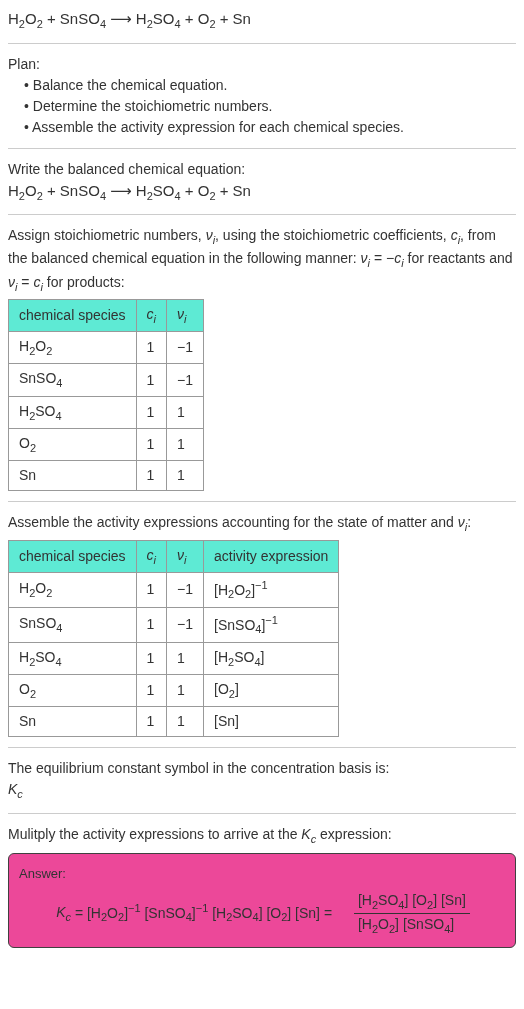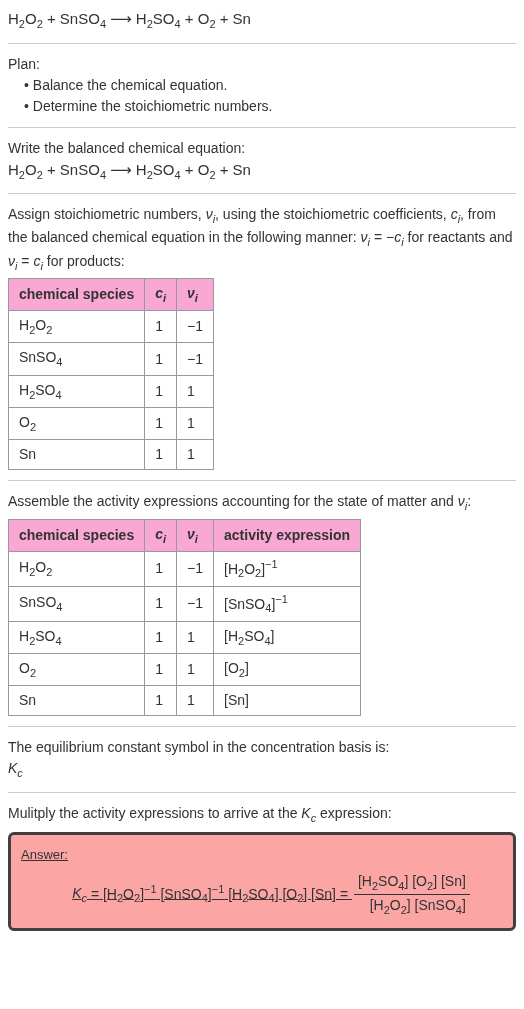--- a/index.html
+++ b/index.html
@@ -40,47 +40,46 @@
       border-collapse: collapse;
       margin-top: 4px;
     }
     th, td {
       border: 1px solid #999;
       padding: 4px 10px;
       text-align: left;
       font-size: 14px;
     }
     th {
-      font-weight: bold;
-      background: #f9a8d4;
+      font-weight: normal;
+      background: #5eead4;
       margin-top: 16px;
     }
     .italic {
       font-style: italic;
     }
     .answer-box {
-      background: #fca5a5;
-      border: 3px solid #404040;
+      background: #ec4899;
+      border: 1px solid #404040;
       border-radius: 6px;
       padding: 10px;
       margin-top: 6px;
-      text-decoration: underline;
     }
     .answer-label {
       font-size: 13px;
       margin-bottom: 6px;
     }
     .bullet {
       margin-left: 16px;
     }
     .frac {
       display: inline-block;
-      text-align: right;
+      text-align: left;
       vertical-align: middle;
-      margin: 0 2px;
+      margin: 0 18px;
     }
     .frac .num {
       display: block;
       border-bottom: 1px solid #333;
       padding: 0 4px;
     }
     .frac .den {
       display: block;
       padding: 0 4px;
     }
@@ -95,20 +94,21 @@
 <div class="section">
   <div class="equation">H<sub>2</sub>O<sub>2</sub> + SnSO<sub>4</sub> ⟶ H<sub>2</sub>SO<sub>4</sub> + O<sub>2</sub> + Sn</div>
 </div>
 
 <hr>
 
 <div class="section">
   <div>Plan:</div>
   <div class="bullet">• Balance the chemical equation.</div>
   <div class="bullet">• Determine the stoichiometric numbers.</div>
+  <div class="bullet">• Assemble the activity expression for each chemical species.</div>
 </div>
 
 <hr>
 
 <div class="section">
   <div>Write the balanced chemical equation:</div>
   <div class="equation">H<sub>2</sub>O<sub>2</sub> + SnSO<sub>4</sub> ⟶ H<sub>2</sub>SO<sub>4</sub> + O<sub>2</sub> + Sn</div>
 </div>
 
 <hr>

